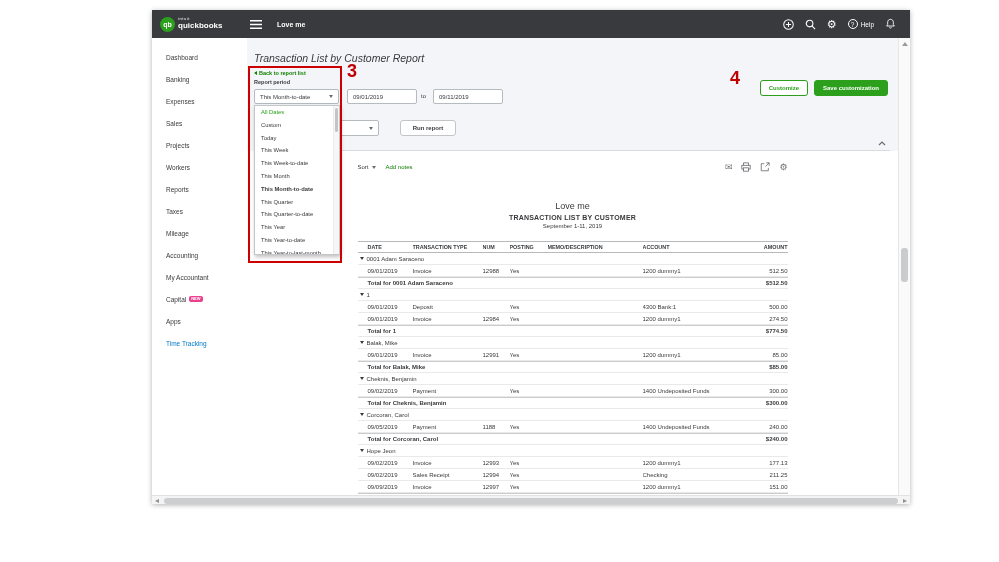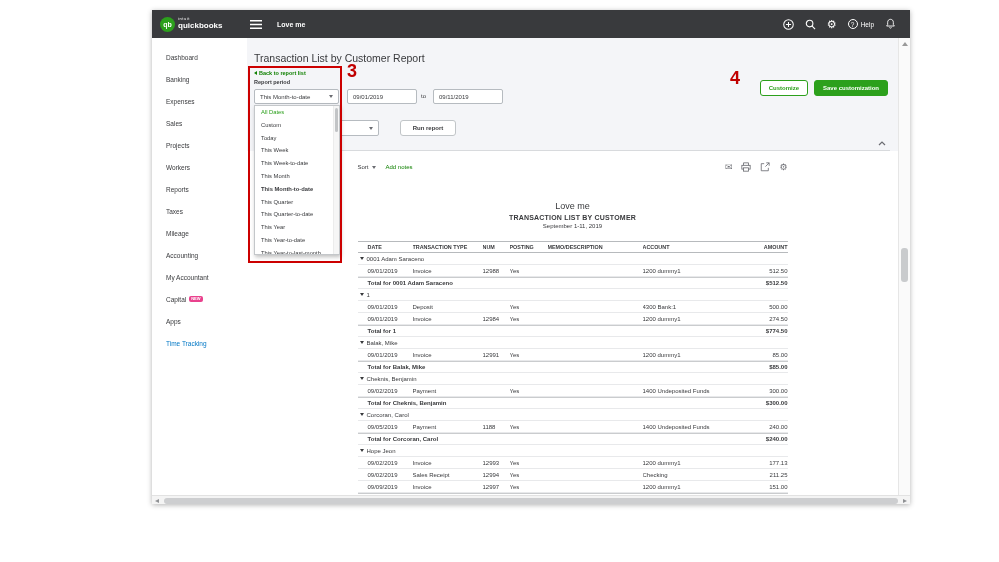--- a/index.html
+++ b/index.html
@@ -31,21 +31,21 @@
   .content { display:flex; height:510px; }
   .sidebar { width:95px; flex:none; background:#fff; padding-top:8px; }
   .sb-item { height:22px; display:flex; align-items:center; gap:3px; padding-left:14px;
              font-size:6.5px; color:#393a3d; cursor:pointer; }
   .sb-item.accent { color:#0077c5; }
   .badge { background:#e9418d; color:#fff; font-size:4px; font-weight:bold;
            padding:1px 2px; border-radius:2px; line-height:1; }
   .main { flex:1; min-width:0; position:relative; background:#f4f5f8;
           display:flex; flex-direction:column; overflow:hidden; }
 
-  .title { margin:14px 0 0 7px; height:13px; font-size:10.5px; font-weight:normal; color:#393a3d; }
+  .title { margin:14px 0 0 7px; height:13px; font-size:10.5px; font-weight:normal; color:#393a3d;font-style:italic; }
 
   
   .filters { position:relative; height:85px; flex:none; }
   .back { position:absolute; left:7px; top:5px; display:flex; align-items:center; gap:2px;
           font-size:5.5px; font-weight:bold; color:#0f8000; text-decoration:none; cursor:pointer; }
   .back-chev { width:0; height:0; border-top:2.5px solid transparent;
                border-bottom:2.5px solid transparent; border-right:3px solid #0f8000; }
   .rp-label { position:absolute; left:7px; top:14px; font-size:5.5px; font-weight:bold; color:#393a3d; }
   .select, .input { background:#fff; border:1px solid #b6bbc0; border-radius:2px;
                     font-size:6px; color:#393a3d; display:flex; align-items:center; }

